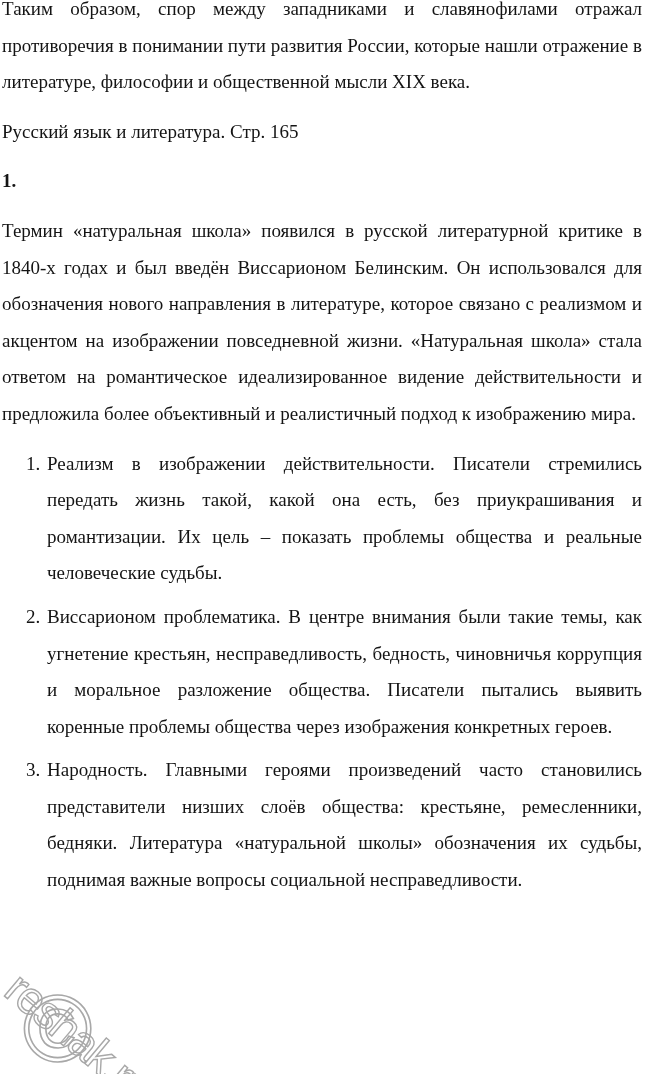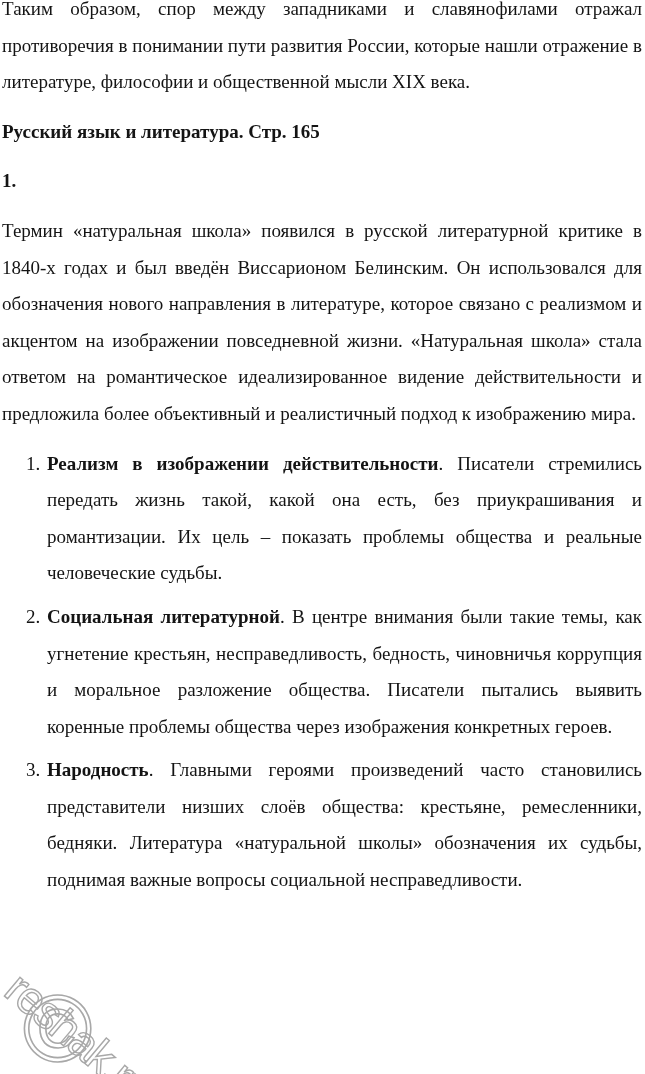--- a/index.html
+++ b/index.html
@@ -20,21 +20,21 @@
   .para {
     font-size: 19px;
     line-height: 36.6px;
     text-align: justify;
     margin: 0 0 13px 0;
   }
   .para.first { margin-top: -9px; }
   .heading {
     font-size: 19px;
     line-height: 36.6px;
-    font-weight: bold;
+    font-weight: normal;
     text-align: left;
     margin: 0 0 13px 0;
   }
   .qnum {
     font-size: 19px;
     line-height: 36.6px;
     font-weight: bold;
     text-align: left;
     margin: 0 0 13px 0;
   }
@@ -46,21 +46,21 @@
     font-size: 19px;
     line-height: 36.6px;
     text-align: justify;
   }
   .pitem .marker {
     position: absolute;
     left: 24px;
     top: 0;
     text-align: left;
   }
-  .bold { font-weight: bold; }
+  .bold { font-weight: normal; }
   .watermark-svg {
     position: absolute;
     left: -12px;
     top: 922px;
     z-index: 0;
     pointer-events: none;
   }
   .watermark-svg text {
     font-family: "Liberation Sans", sans-serif;
     fill: none;
@@ -86,21 +86,21 @@
     <p class="qnum">1.</p>
 
     <p class="para">Термин «натуральная школа» появился в русской литературной критике в 1840-х годах и был введён Виссарионом Белинским. Он использовался для обозначения нового направления в литературе, которое связано с реализмом и акцентом на изображении повседневной жизни. «Натуральная школа» стала ответом на романтическое идеализированное видение действительности и предложила более объективный и реалистичный подход к изображению мира.</p>
 
 
     <ol class="plist">
       <li class="pitem">
         <span class="marker">1.</span><span class="bold">Реализм в изображении действительности</span><span>. Писатели стремились передать жизнь такой, какой она есть, без приукрашивания и романтизации. Их цель – показать проблемы общества и реальные человеческие судьбы.</span>
       </li>
       <li class="pitem">
-        <span class="marker">2.</span><span class="bold">Социальная литературной</span><span>. В центре внимания были такие темы, как угнетение крестьян, несправедливость, бедность, чиновничья коррупция и моральное разложение общества. Писатели пытались выявить коренные проблемы общества через изображения конкретных героев.</span>
+        <span class="marker">2.</span><span class="bold">Виссарионом проблематика</span><span>. В центре внимания были такие темы, как угнетение крестьян, несправедливость, бедность, чиновничья коррупция и моральное разложение общества. Писатели пытались выявить коренные проблемы общества через изображения конкретных героев.</span>
       </li>
       <li class="pitem">
         <span class="marker">3.</span><span class="bold">Народность</span><span>. Главными героями произведений часто становились представители низших слоёв общества: крестьяне, ремесленники, бедняки. Литература «натуральной школы» обозначения их судьбы, поднимая важные вопросы социальной несправедливости.</span>
       </li>
     </ol>
 
   </div>
 </div>
 
 </body></html>

